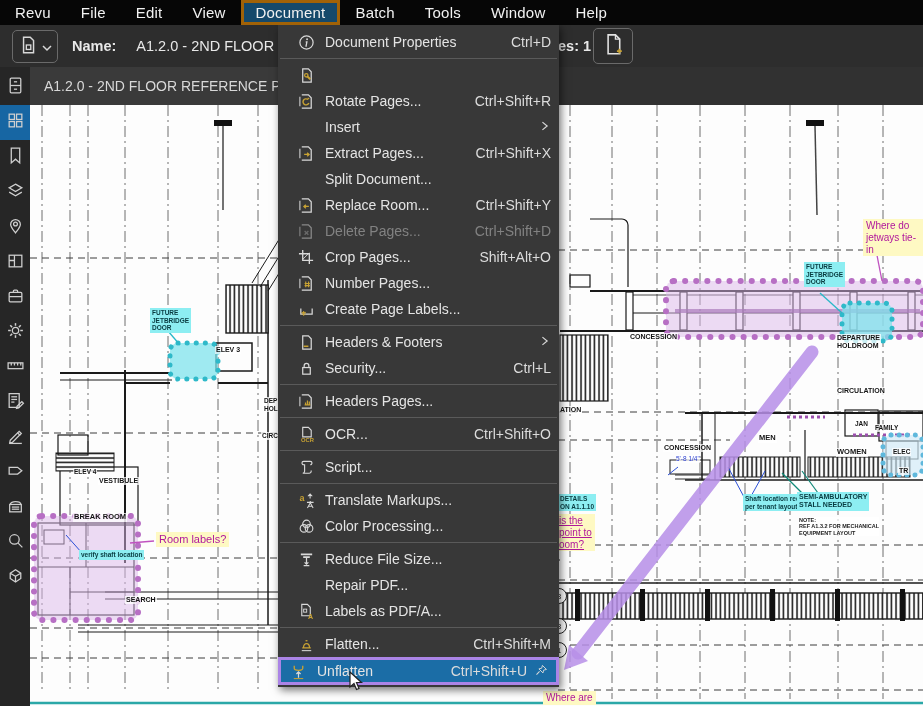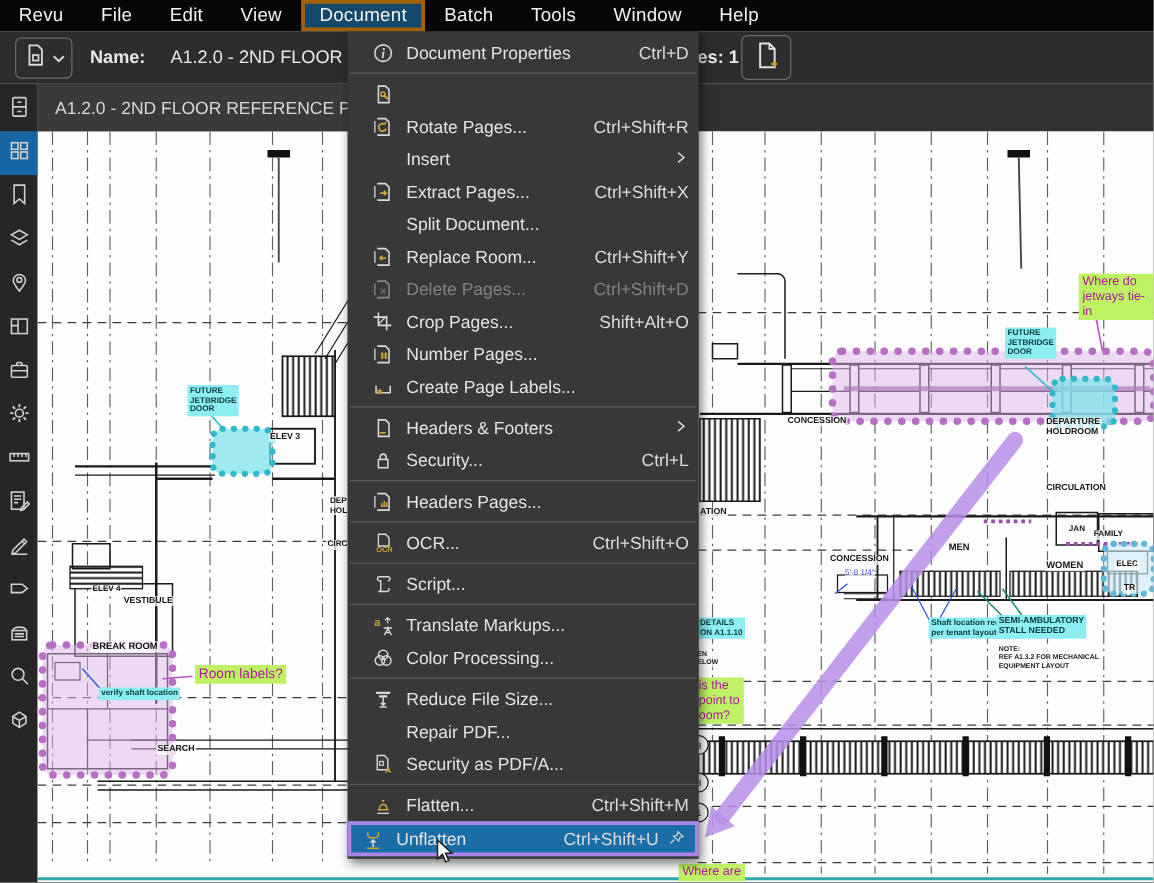--- a/index.html
+++ b/index.html
@@ -32,21 +32,21 @@
            display:flex;flex-direction:column;align-items:center;padding-top:3px;box-sizing:border-box;}
   .sb-item{width:30px;height:35px;display:flex;align-items:center;justify-content:center;}
   .sb-item svg{width:19px;height:19px;}
   .sb-item.active{background:#1766a3;}
   
   #plan{position:absolute;left:30px;top:105px;width:893px;height:601px;background:#fdfdfd;z-index:1;overflow:hidden;}
   #plansvg{position:absolute;left:0;top:0;}
   .lbl{position:absolute;white-space:pre-line;line-height:1.18;z-index:3;}
   .lbl-plain{color:#141414;font-weight:bold;background:rgba(255,255,255,.75);padding:0 1px;}
   .lbl-cyan{color:#083b40;background:#8deef2;padding:1px 2px;font-weight:bold;}
-  .lbl-pink{color:#b0189c;background:#bef264;padding:1px 3px;}
+  .lbl-pink{color:#b0189c;background:#fef9c3;padding:1px 3px;}
   .lbl-blue{color:#2b3fd0;background:rgba(255,255,255,.7);}
   .lbl-note{color:#222;font-weight:bold;background:rgba(255,255,255,.7);}
   .bubble{position:absolute;width:14px;height:14px;border:1px solid #222;border-radius:50%;background:#fff;
           color:#111;font-size:7.5px;display:flex;align-items:center;justify-content:center;z-index:3;}
   
   #menu{position:absolute;left:278px;top:25px;width:281px;background:#383838;z-index:30;
         box-shadow:2px 3px 8px rgba(0,0,0,.55);padding:4px 0 2px 0;box-sizing:border-box;}
   .m-row{height:26px;display:flex;align-items:center;color:#e4e4e4;font-size:14px;position:relative;
          padding:0 8px 0 17px;box-sizing:border-box;}
   .m-ico{width:22px;height:18px;display:flex;align-items:center;justify-content:center;flex:0 0 22px;}
@@ -419,21 +419,21 @@
 per tenant layout</div>
       <div class="lbl lbl-cyan" style="left: 767px; top: 387px; font-size: 7px;">SEMI-AMBULATORY
 STALL NEEDED</div>
       <div class="lbl lbl-note" style="left: 769px; top: 412px; font-size: 5.5px;">NOTE:
 REF A1.3.2 FOR MECHANICAL
 EQUIPMENT LAYOUT</div>
       <div class="lbl lbl-cyan" style="left: 528px; top: 389px; font-size: 6.5px;">DETAILS
 ON A1.1.10</div>
       <div class="lbl lbl-note" style="left: 528px; top: 416px; font-size: 5.5px;">EN
 ELOW</div>
-      <div class="lbl lbl-pink" style="left: 526px; top: 437px; font-size: 10px;">is the
+      <div class="lbl lbl-pink" style="left: 526px; top: 409px; font-size: 10px; text-decoration: underline;">is the
 point to
 oom?</div>
       <div class="lbl lbl-pink" style="left: 513px; top: 586px; font-size: 10px;">Where are</div>
       <div class="bubble" style="left: 521px; top: 483px;">8</div>
       <div class="bubble" style="left: 521px; top: 513px;">8</div>
       <div class="bubble" style="left: 521px; top: 537px;">1</div>
     </div>
 
 <div id="menu">
       <div class="m-row">
@@ -632,21 +632,21 @@
         <span class="m-label">Repair PDF...</span>
       </div>
       <div class="m-row">
         <span class="m-ico">
           <svg viewBox="0 0 18 18">
             <path d="M4 1.5 h6 l3 3 v9 H4 z" fill="none" stroke="#d9d9d9" stroke-width="1.2"></path>
             <rect x="6" y="6.5" width="3.2" height="3.2" fill="none" stroke="#d9d9d9" stroke-width="1"></rect>
             <text x="10.5" y="16.5" font-size="7.5" font-weight="bold" fill="#c8a233" font-family="Liberation Sans,sans-serif">A</text>
           </svg>
         </span>
-        <span class="m-label">Security as PDF/A...</span>
+        <span class="m-label">Labels as PDF/A...</span>
       </div>
       <div class="m-sep"></div>
       <div class="m-row">
         <span class="m-ico">
           <svg viewBox="0 0 18 18">
             <path d="M4.5 12.5 h9 M5.8 12.5 c0 -6 6.4 -6 6.4 0" fill="none" stroke="#c8a233" stroke-width="1.4"></path>
             <path d="M8 5 h2" stroke="#c8a233" stroke-width="1.4"></path>
             <path d="M4 15.5 h10" stroke="#d9d9d9" stroke-width="1.1"></path>
           </svg>
         </span>

